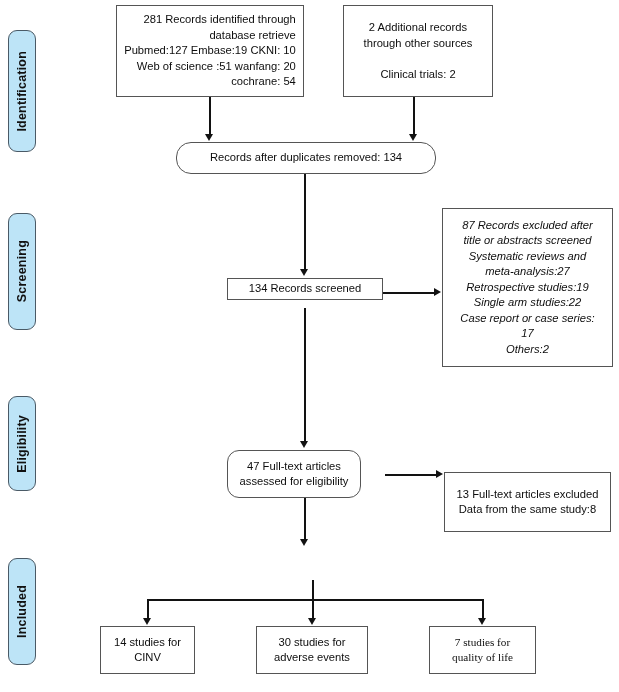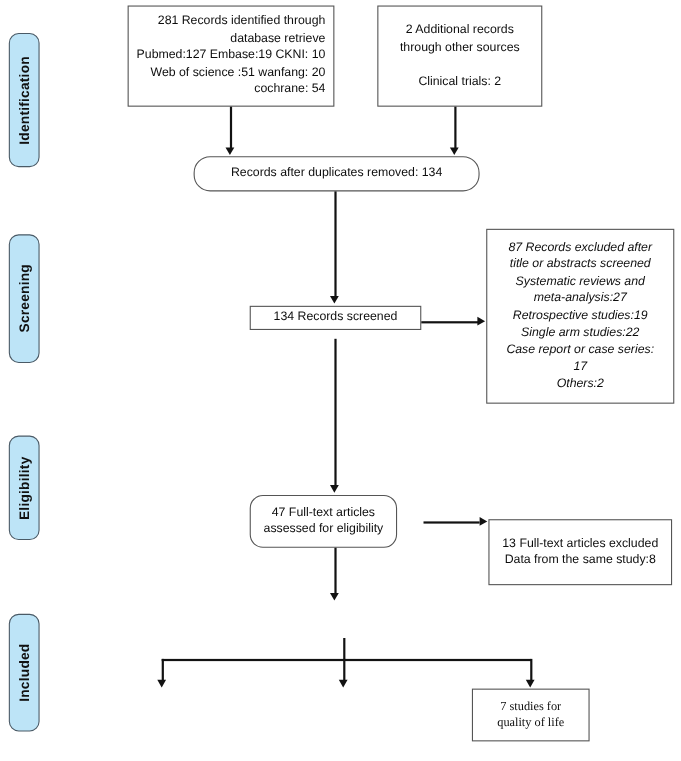--- a/index.html
+++ b/index.html
@@ -172,20 +172,28 @@
 
   <div class="vline" style="left:147px; top:599px; height:20px;"></div>
   <div class="arrow-down" style="left:143px; top:618px;"></div>
 
   <div class="vline" style="left:312px; top:599px; height:20px;"></div>
   <div class="arrow-down" style="left:308px; top:618px;"></div>
 
   <div class="vline" style="left:482px; top:599px; height:20px;"></div>
   <div class="arrow-down" style="left:478px; top:618px;"></div>
 
+  <div class="flow-box" style="left:100px; top:626px; width:95px; height:48px;">
+    <span class="box-text">14 studies for
+CINV</span>
+  </div>
 
+  <div class="flow-box" style="left:256px; top:626px; width:112px; height:48px;">
+    <span class="box-text">30 studies for
+adverse events</span>
+  </div>
 
   <div class="flow-box" style="left:429px; top:626px; width:107px; height:48px;font-family:Liberation Serif, serif;">
     <span class="box-text">7 studies for
 quality of life</span>
   </div>
 
 </div>
 
 </body></html>

